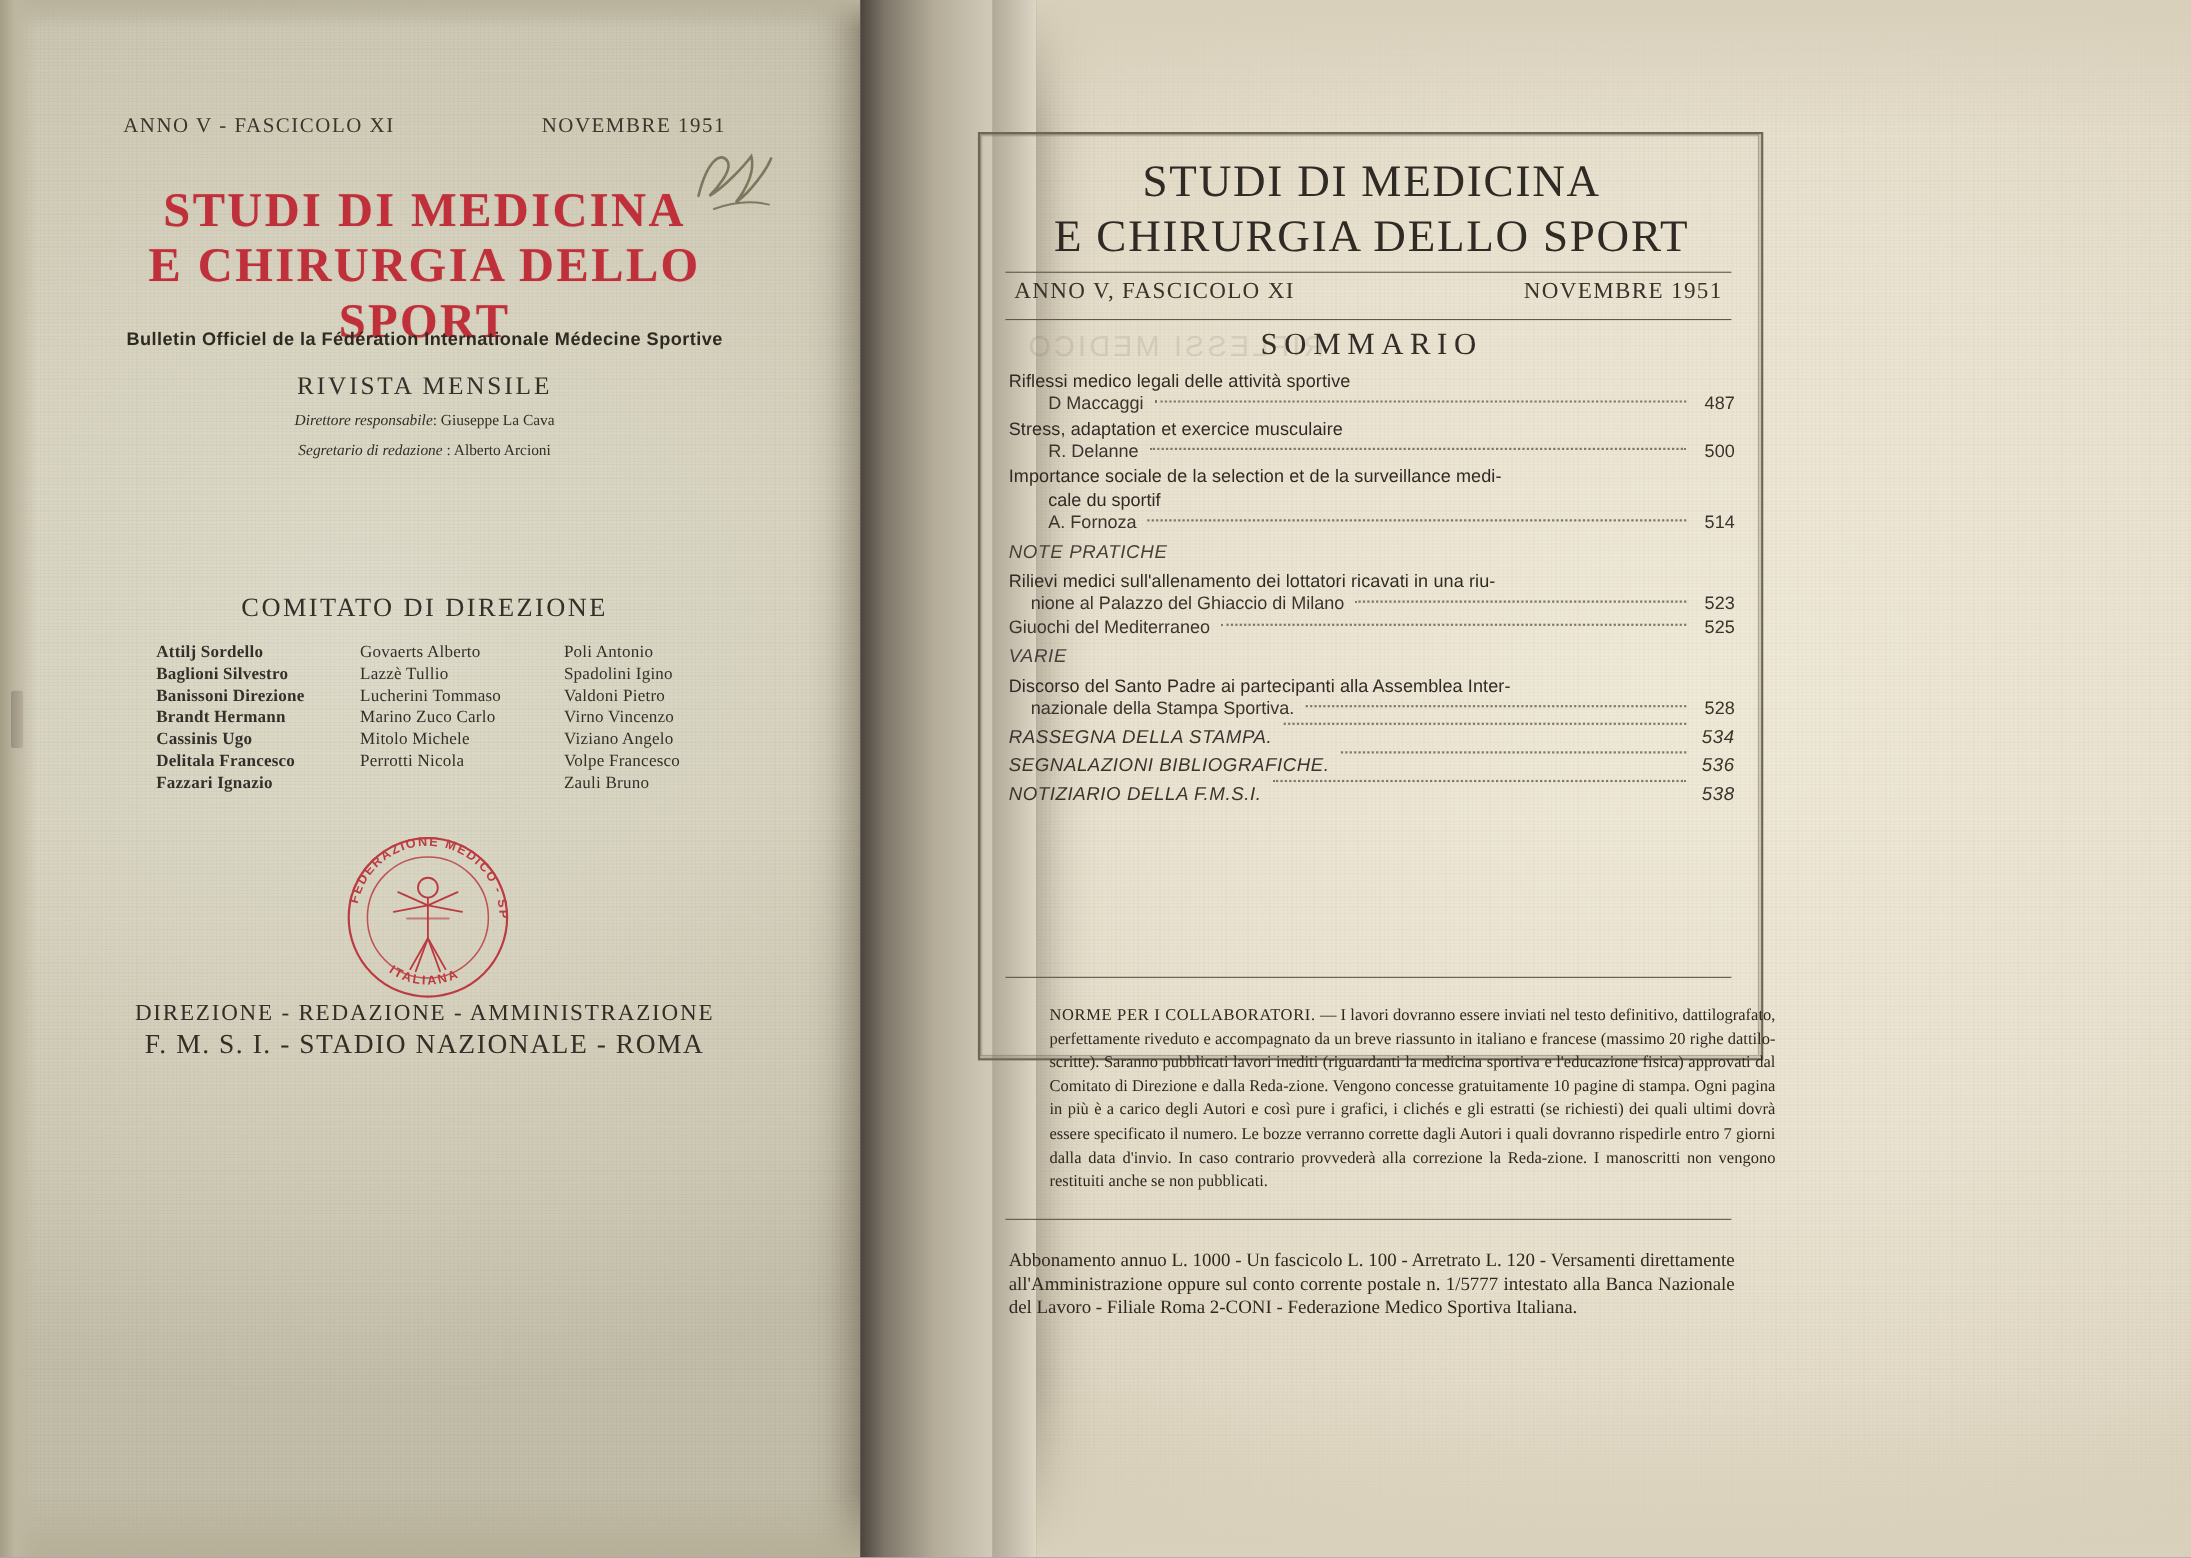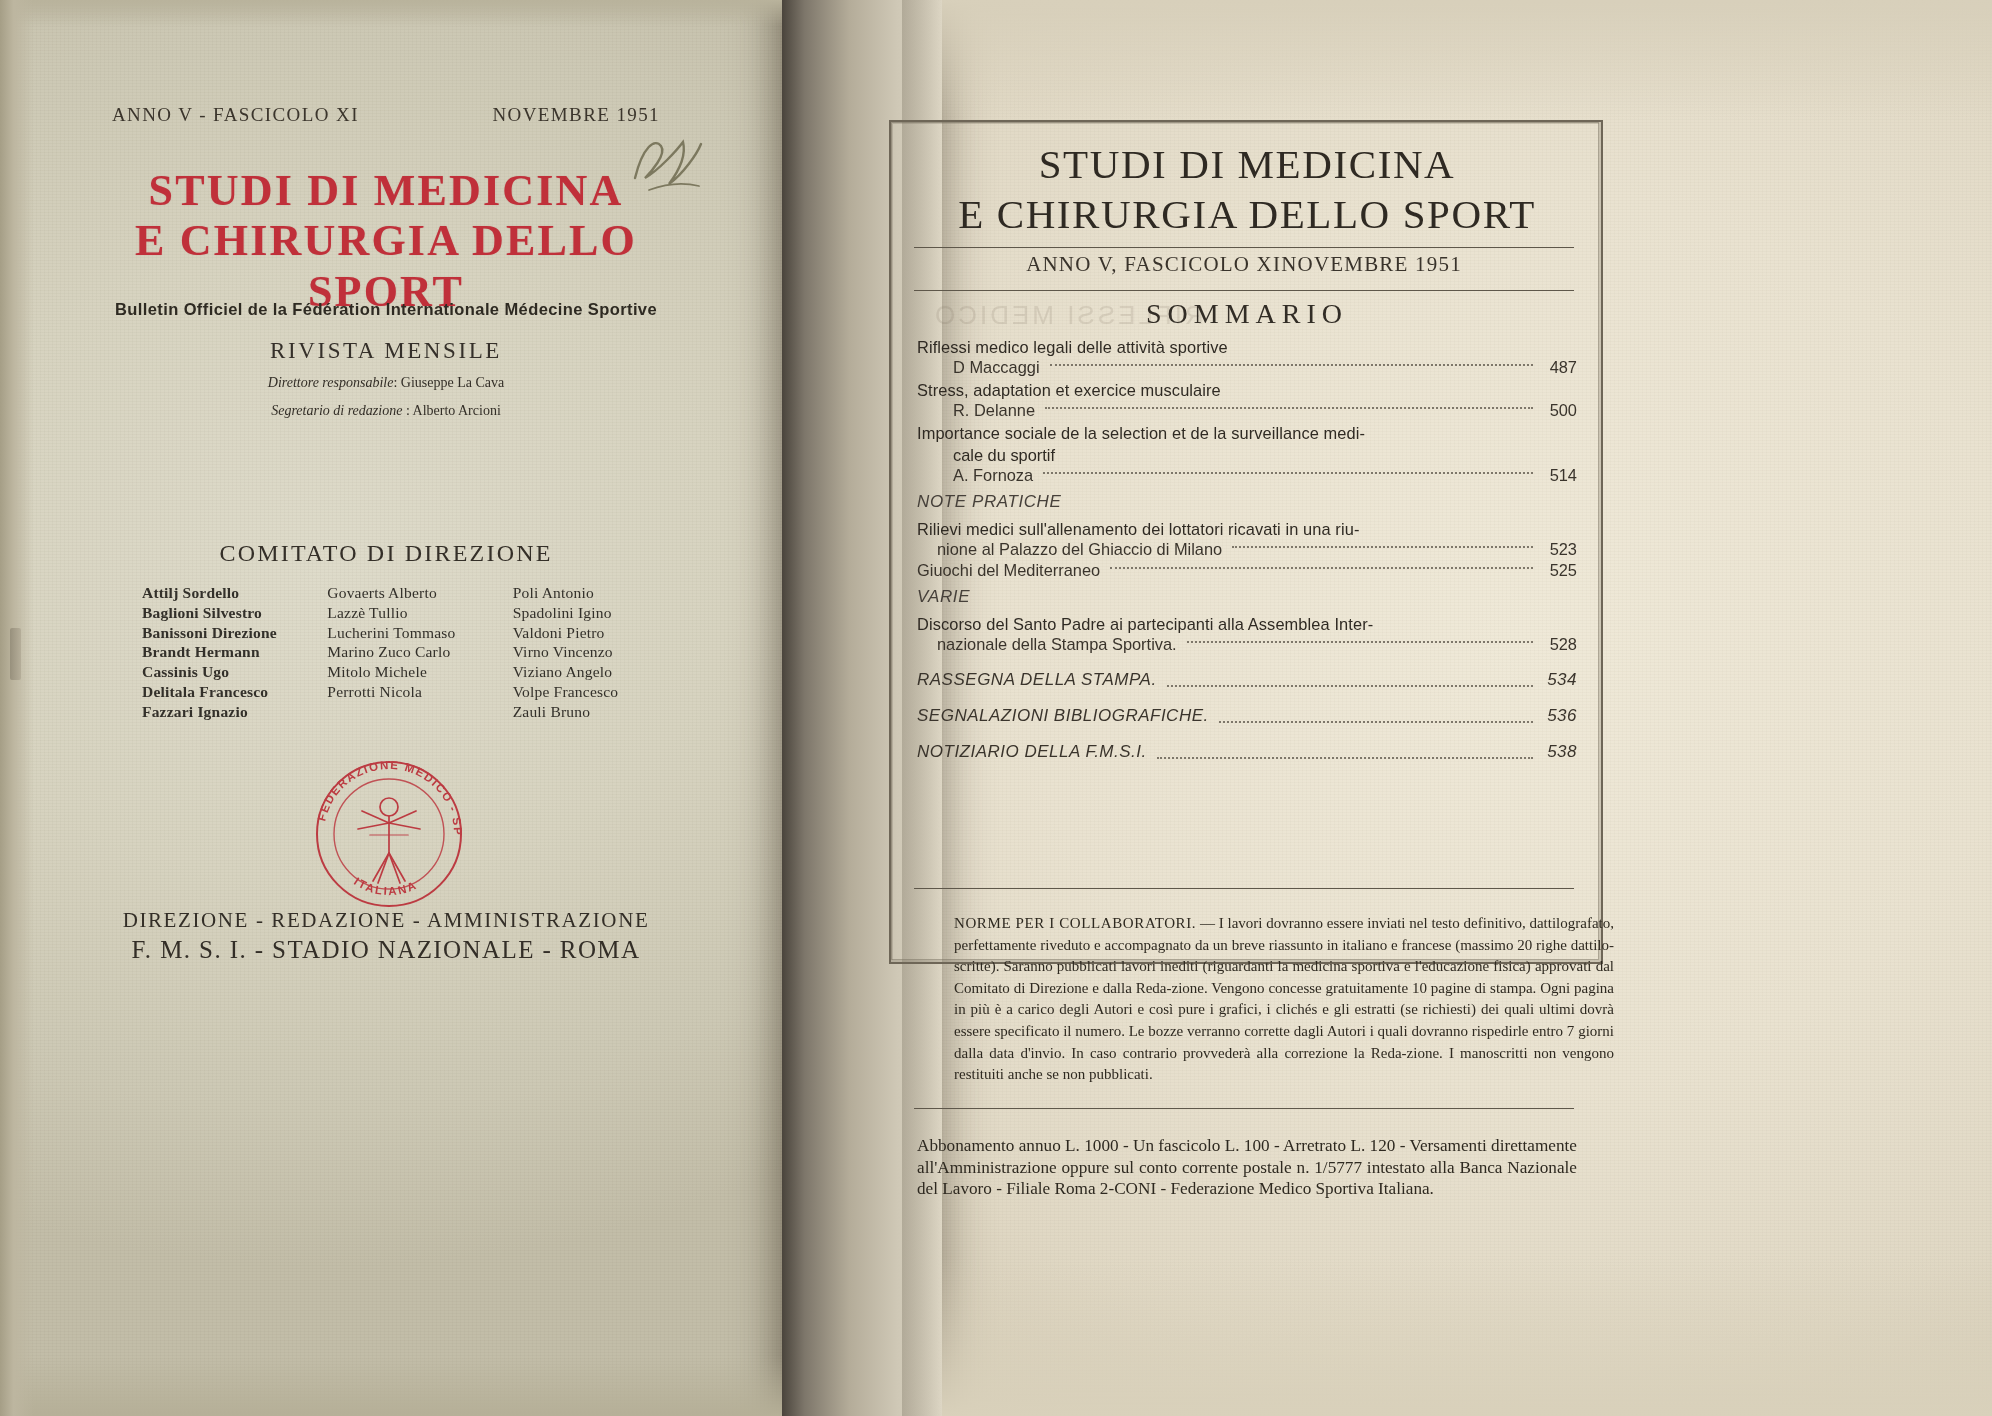--- a/index.html
+++ b/index.html
@@ -127,43 +127,43 @@
   #rtitle1{top:140px;}
   #rtitle2{top:190px;}
 
   .hr{position:absolute;background:#5e574a;height:1px;}
   #hr1{left:-28px;top:247px;width:660px;}
   #hr2{left:-28px;top:290px;width:660px;}
   #hr3{left:-28px;top:888px;width:660px;}
   #hr4{left:-28px;top:1108px;width:660px;}
 
   #issue-line{position:absolute;left:-20px;top:252px;width:644px;
-    display:flex;justify-content:center;align-items:baseline;
+    display:flex;justify-content:space-between;align-items:baseline;
     font-size:21px;letter-spacing:1.2px;color:#39332b;}
 
   #sommario{position:absolute;left:-40px;top:298px;width:690px;text-align:center;
     font-size:28px;letter-spacing:6px;color:#322d26;}
 
   #toc{position:absolute;left:-25px;top:336px;width:660px;}
   .toc-entry{margin:0 0 2px 0;}
   .toc-title{font-family:"Liberation Sans", sans-serif;font-size:16.4px;
     line-height:22px;color:#2f2a23;letter-spacing:.1px;}
   .toc-sec{font-family:"Liberation Sans", sans-serif;font-style:italic;
     font-size:17px;line-height:26px;color:#46403a;letter-spacing:.6px;margin:4px 0 3px 0;}
   .toc-author-row{display:flex;align-items:center;
     font-family:"Liberation Sans", sans-serif;font-size:16.4px;color:#3a342c;}
   .toc-author-row.indent{padding-left:36px;}
   .toc-author-row.indent2{padding-left:20px;}
   .toc-author{white-space:nowrap;}
   .dots{flex:1 1 auto;margin:0 8px 0 10px;position:relative;top:-3px;
     border-bottom:2px dotted #6b6458;opacity:.85;}
   .pg{white-space:nowrap;min-width:36px;text-align:right;}
-  .toc-italic-row{display:flex;align-items:flex-end;
+  .toc-italic-row{display:flex;align-items:flex-start;
     font-family:"Liberation Sans", sans-serif;font-style:italic;font-size:17px;
-    color:#3a342c;letter-spacing:.5px;margin-top:16px;}
+    color:#3a342c;letter-spacing:.5px;margin-top:6px;}
   .cont-line{font-family:"Liberation Sans", sans-serif;font-size:16.4px;
     line-height:22px;color:#2f2a23;padding-left:36px;}
 
   #norme{position:absolute;left:-25px;top:898px;width:660px;
     font-size:15px;line-height:21.6px;color:#2e2920;text-align:justify;margin-left:37px;}
   #norme .lead{letter-spacing:.6px;}
   #abbon{position:absolute;left:-25px;top:1118px;width:660px;
     font-size:17.2px;line-height:21.6px;color:#2e2920;text-align:justify;}
 
   

